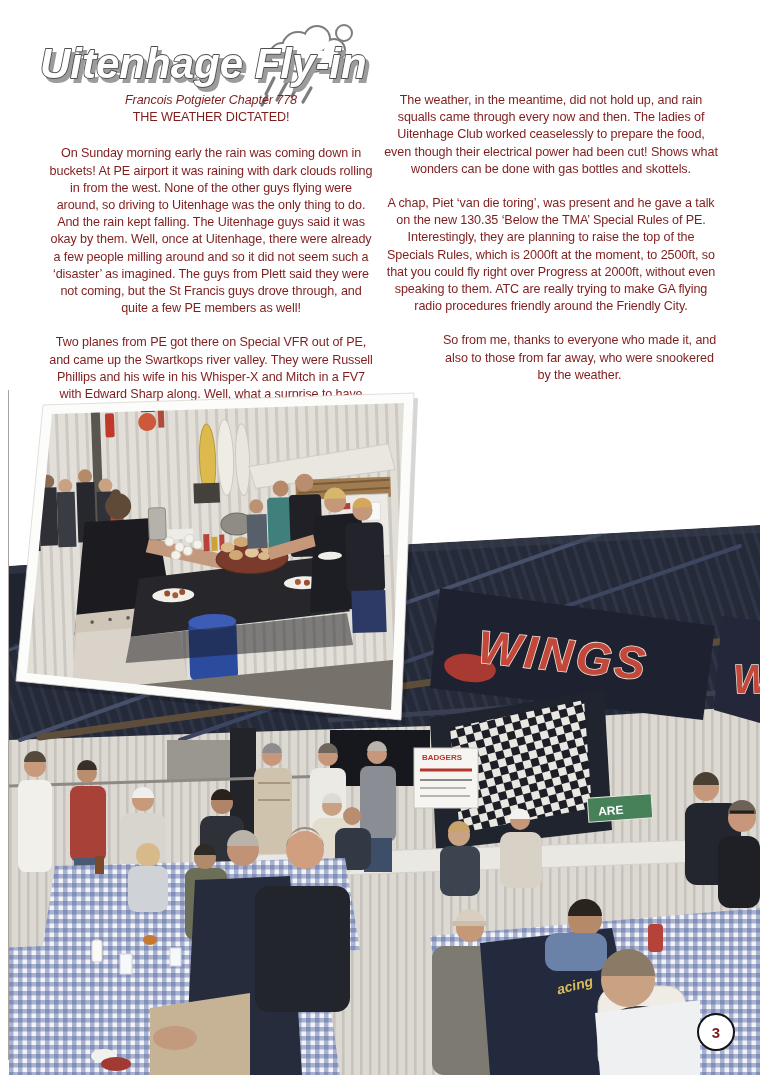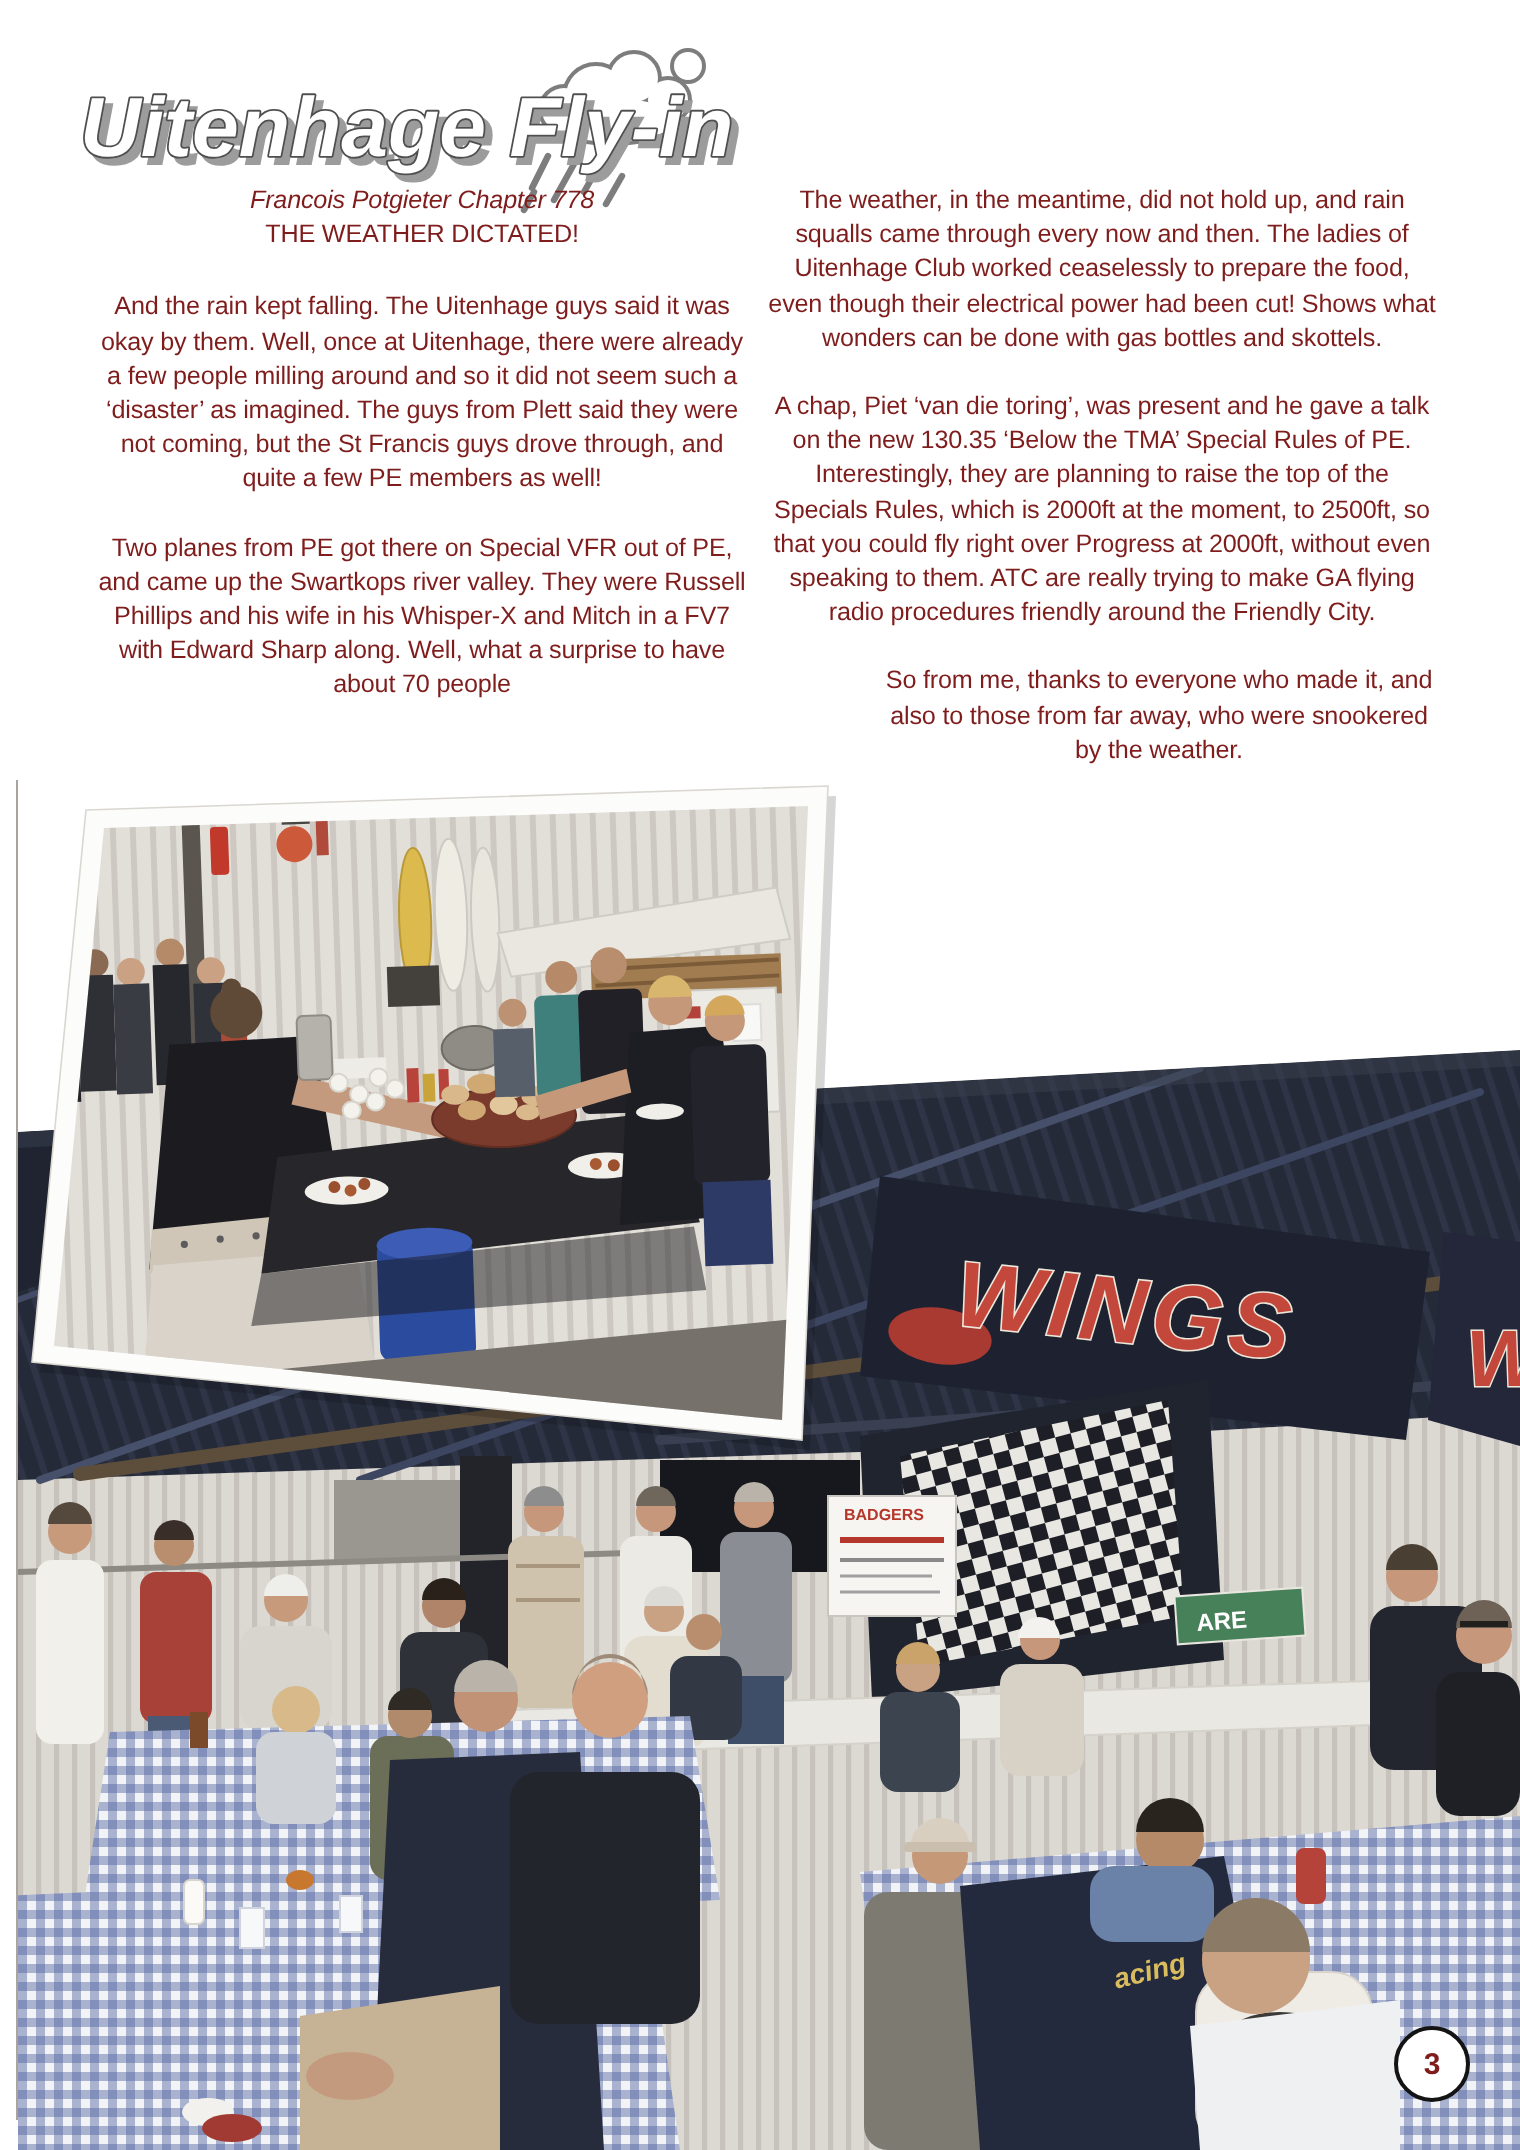--- a/index.html
+++ b/index.html
@@ -59,20 +59,21 @@
       </g>
     </g>
 
     <text x="43.5" y="73.5" font-family="Liberation Sans, sans-serif" font-style="italic" font-weight="bold" font-size="42" fill="#9c9c9c" stroke="#9c9c9c" stroke-width="2">Uitenhage Fly-in</text>
     <text x="40" y="70" font-family="Liberation Sans, sans-serif" font-style="italic" font-weight="bold" font-size="42" fill="#ffffff" stroke="#4f4f4f" stroke-width="1.8" paint-order="stroke" stroke-linejoin="round">Uitenhage Fly-in</text>
   </svg>
 
   <div class="col col-left">
     <p class="byline">Francois Potgieter Chapter 778</p>
     <p class="heading gap2">THE WEATHER DICTATED!</p>
+    <p>On Sunday morning early the rain was coming down in buckets! At PE airport it was raining with dark clouds rolling in from the west. None of the other guys flying were around, so driving to Uitenhage was the only thing to do.</p>
     <p class="gap">And the rain kept falling. The Uitenhage guys said it was okay by them. Well, once at Uitenhage, there were already a few people milling around and so it did not seem such a ‘disaster’ as imagined. The guys from Plett said they were not coming, but the St Francis guys drove through, and quite a few PE members as well!</p>
     <p>Two planes from PE got there on Special VFR out of PE, and came up the Swartkops river valley. They were Russell Phillips and his wife in his Whisper-X and Mitch in a FV7 with Edward Sharp along. Well, what a surprise to have about 70 people</p>
   </div>
 
   <div class="col col-right">
     <p class="gap">The weather, in the meantime, did not hold up, and rain squalls came through every now and then. The ladies of Uitenhage Club worked ceaselessly to prepare the food, even though their electrical power had been cut! Shows what wonders can be done with gas bottles and skottels.</p>
     <p class="gap">A chap, Piet ‘van die toring’, was present and he gave a talk on the new 130.35 ‘Below the TMA’ Special Rules of PE. Interestingly, they are planning to raise the top of the Specials Rules, which is 2000ft at the moment, to 2500ft, so that you could fly right over Progress at 2000ft, without even speaking to them. ATC are really trying to make GA flying radio procedures friendly around the Friendly City.</p>
     <p class="indent">So from me, thanks to everyone who made it, and also to those from far away, who were snookered by the weather.</p>
   </div>
 

